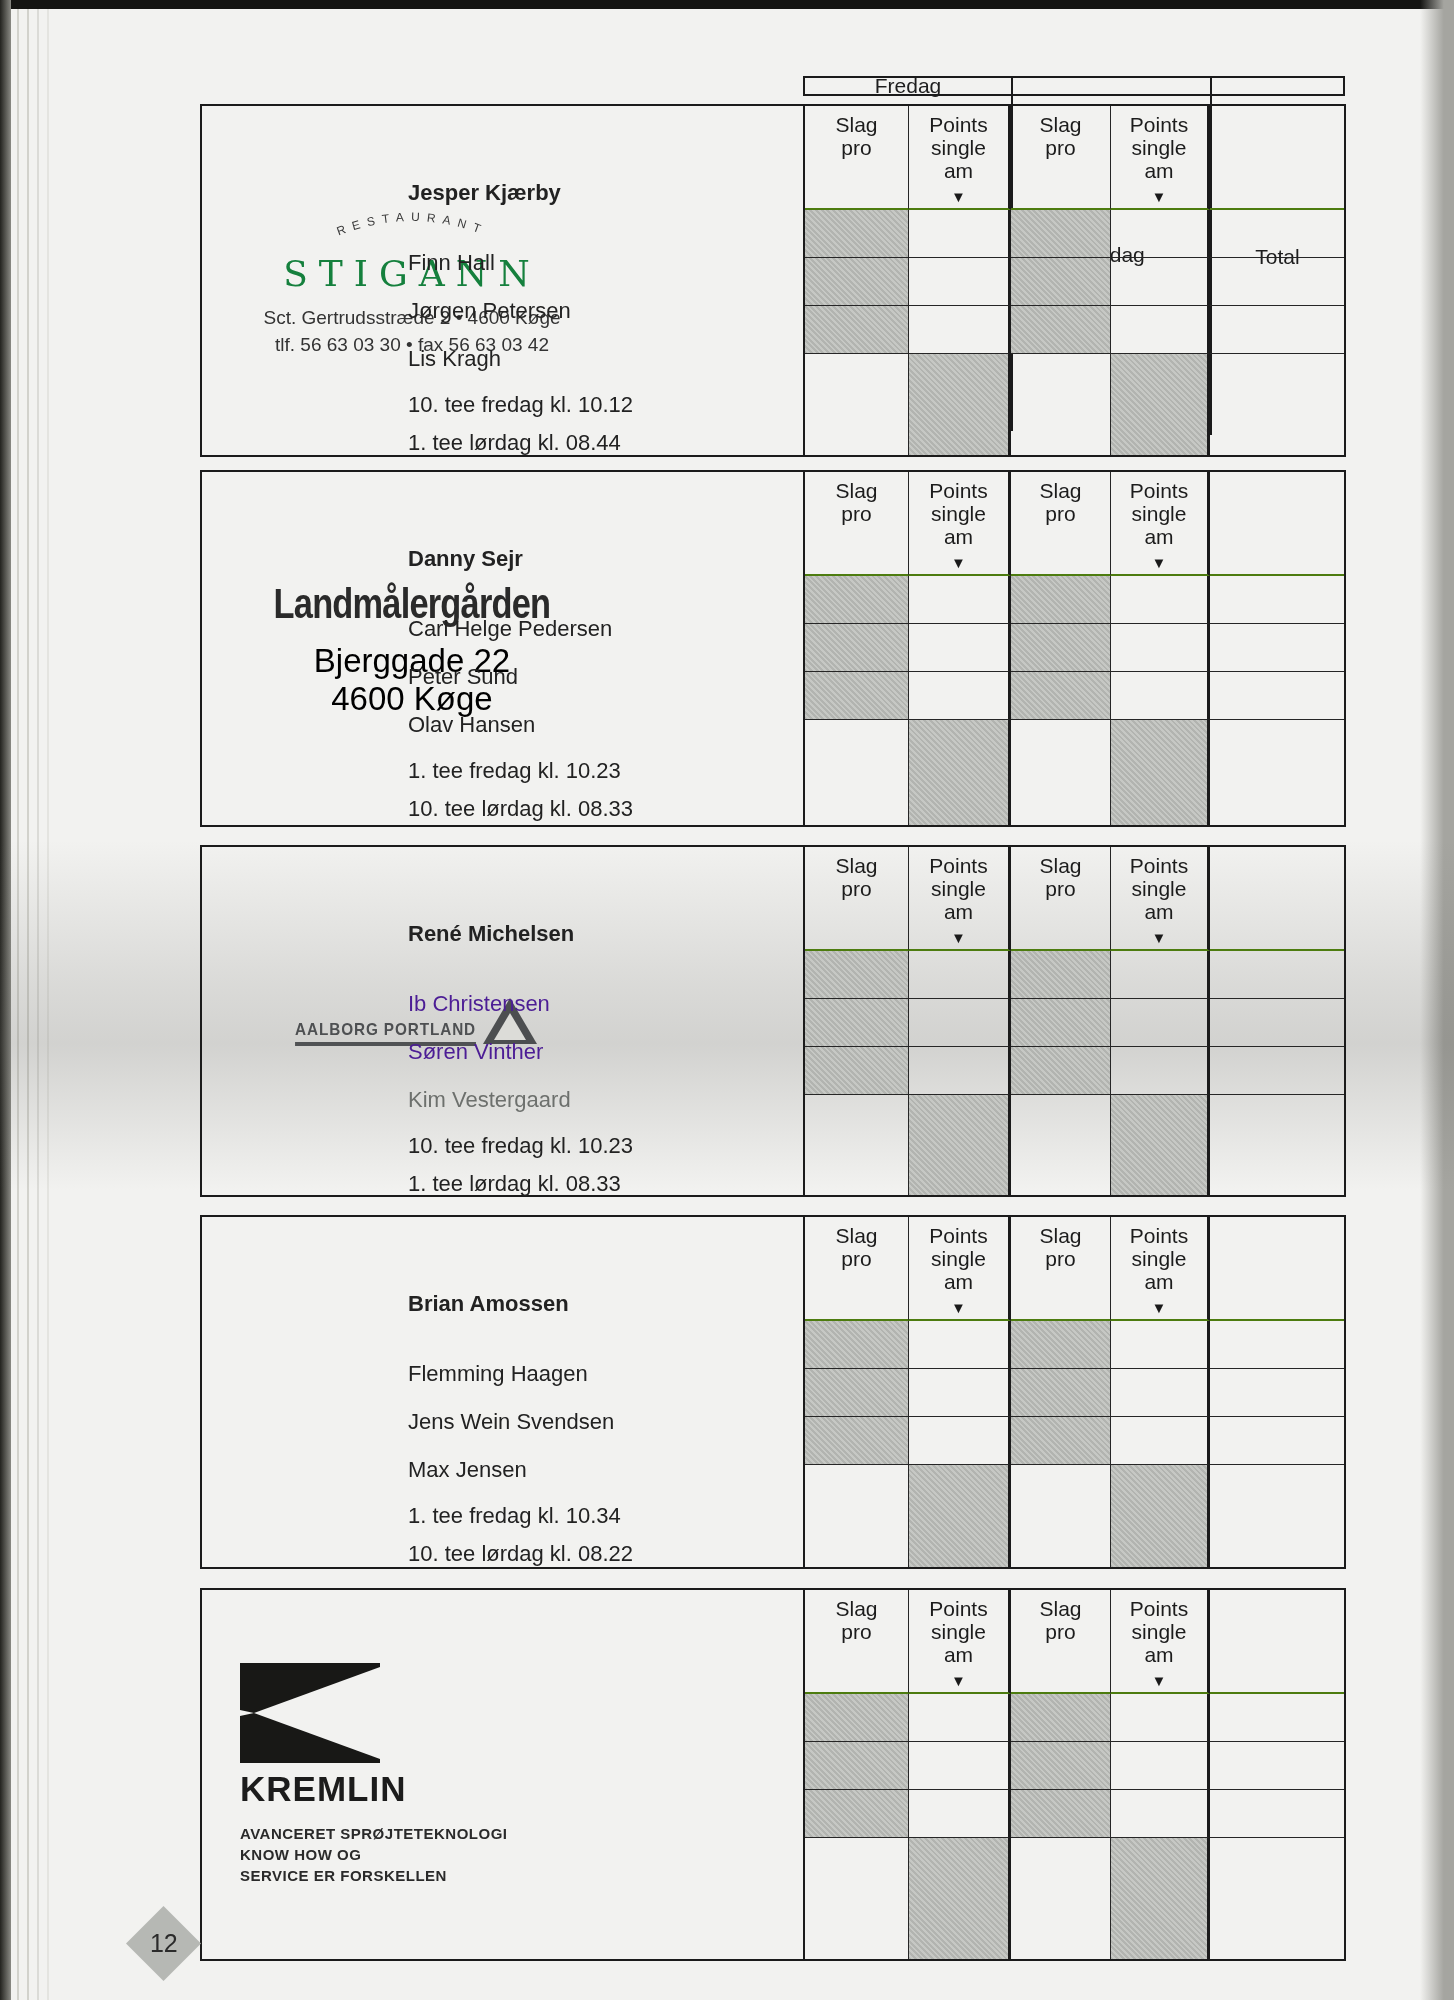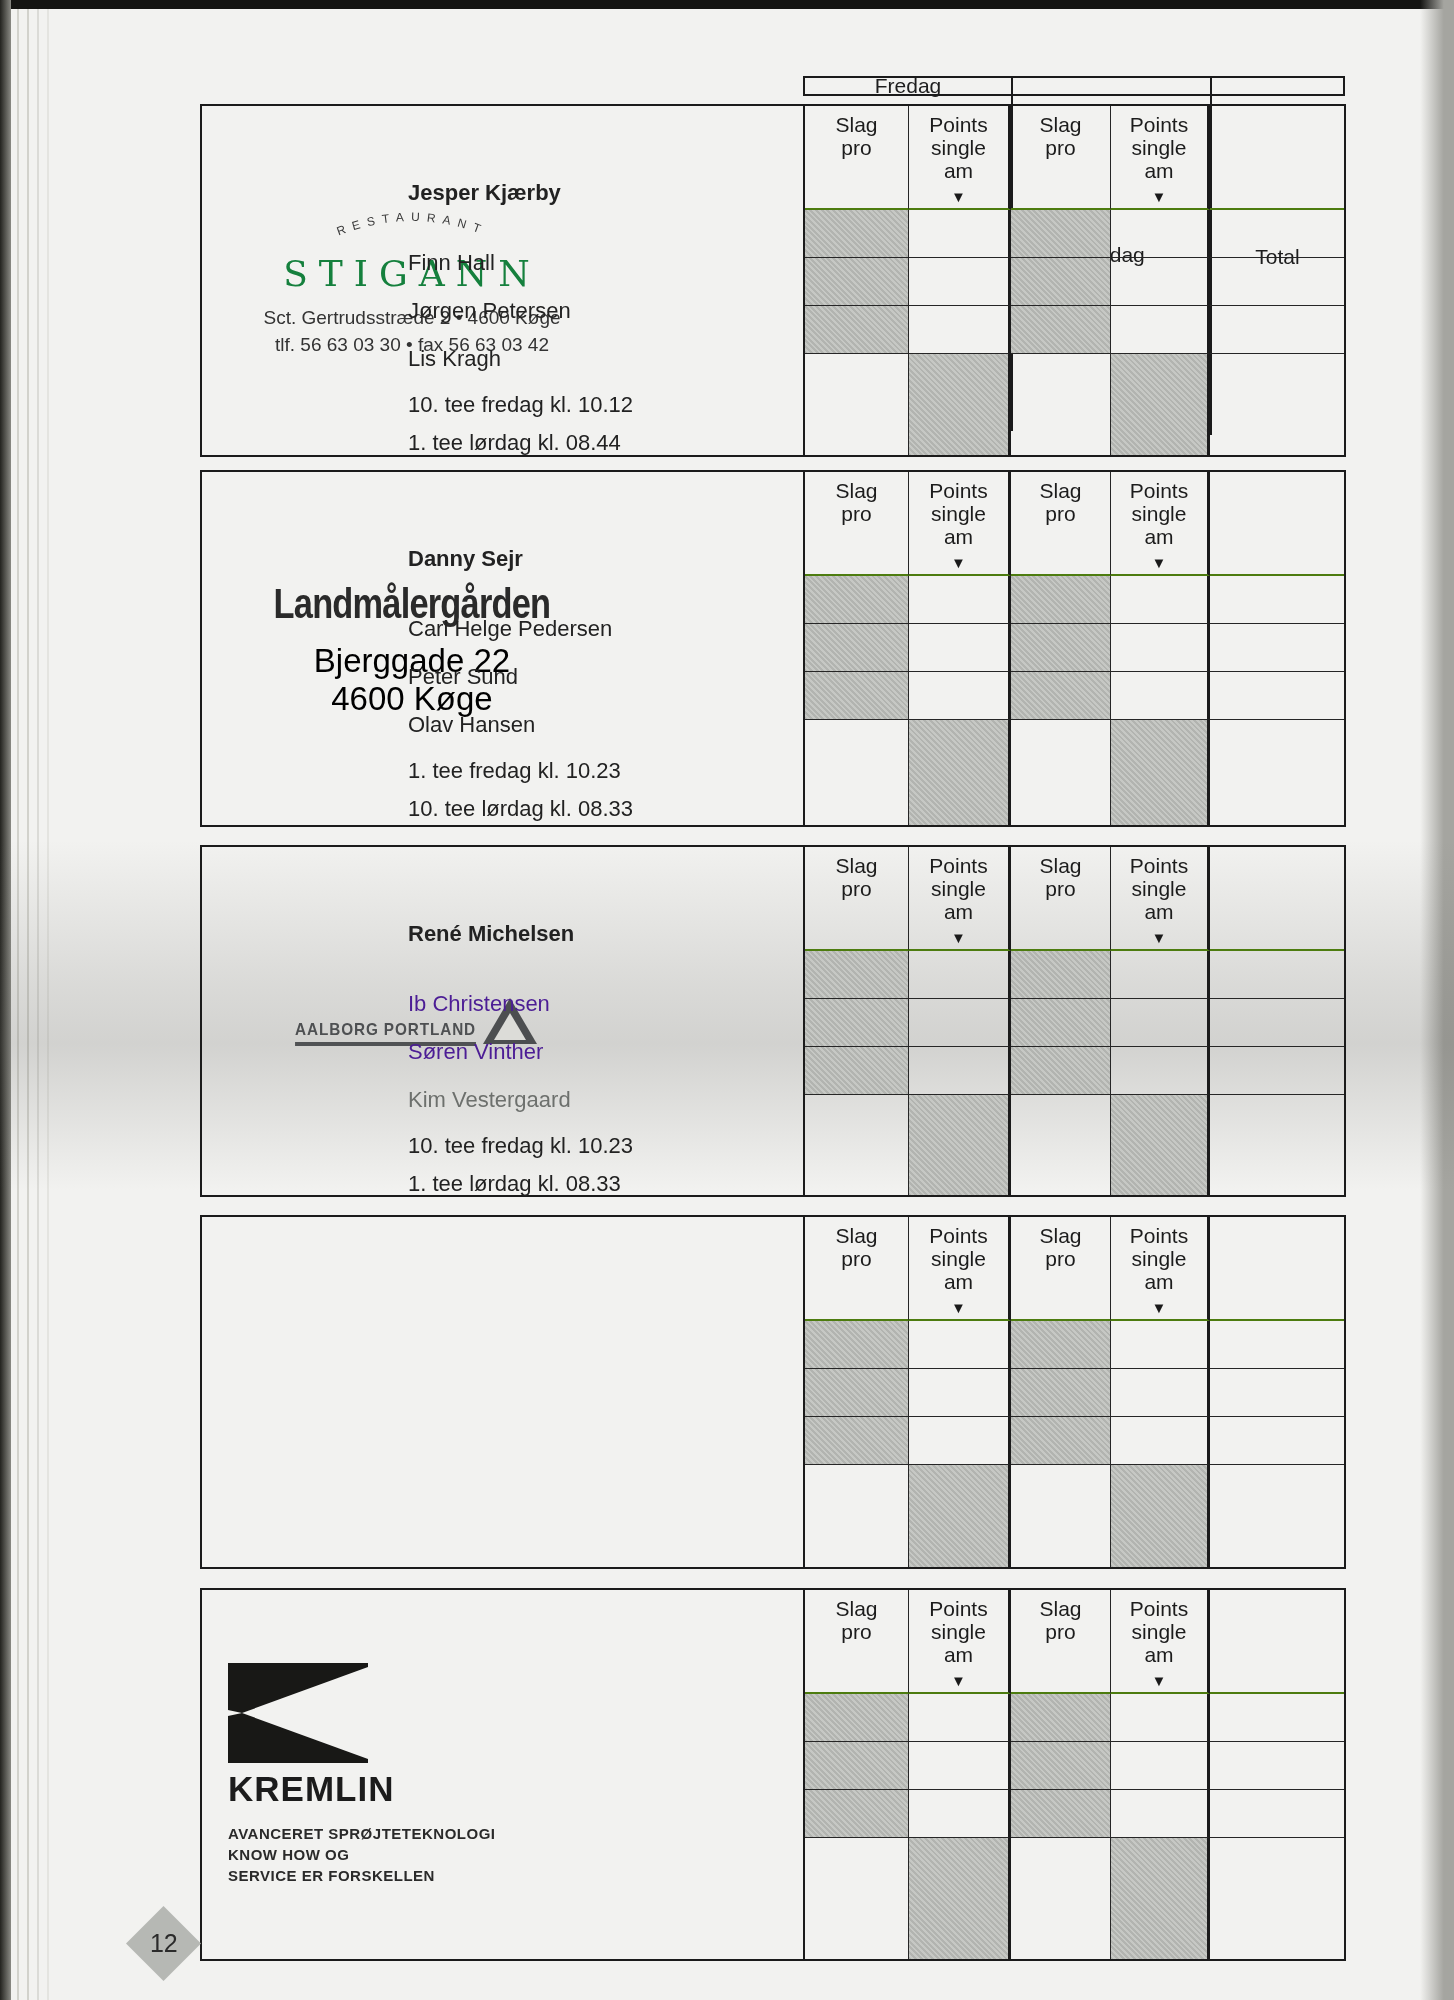--- a/index.html
+++ b/index.html
@@ -37,21 +37,21 @@
   .stigann-name{font-family:"DejaVu Serif",serif;font-size:36px;letter-spacing:11px;color:#15803d;
         white-space:nowrap;margin-bottom:10px;}
   .addr{font-size:19px;color:#333;line-height:27px;}
   .lmg-name{font-size:43px;margin-bottom:14px;}
   .lmg-line{font-size:33px;color:#000000;line-height:38px;}
   .ap-wrap{display:flex;align-items:flex-end;filter:blur(.4px);}
   .ap-text{font-size:17px;font-weight:bold;letter-spacing:1px;color:#4e5052;
            border-bottom:4px solid #505254;padding-bottom:2px;transform:scaleX(.9);}
   .ap-tri{margin-left:-6px;margin-bottom:-2px;}
   .arken-line{font-size:40px;line-height:95px;}
-  .kremlin{align-items:flex-start;text-align:right;padding-left:26px;box-sizing:border-box;}
+  .kremlin{align-items:flex-start;text-align:right;padding-left:38px;box-sizing:border-box;}
   .kremlin-name{font-size:35px;font-weight:bold;letter-spacing:1px;color:#1c1c1c;margin:6px 0 14px 0;}
   .kremlin-small{font-size:15px;font-weight:bold;color:#2a2a2a;line-height:21px;letter-spacing:.5px;}
   
   .names{position:absolute;left:206px;top:0;width:390px;bottom:0;font-size:22px;color:#222;}
   .names .n,.names .tee{position:absolute;left:0;white-space:nowrap;margin-top:32px;}
   .names .n0{font-weight:bold;top:42px;}
   .names .n1{top:112px;}
   .names .n2{top:160px;}
   .names .n3{top:208px;}
   .names .t0{top:254px;}
@@ -277,20 +277,28 @@
         <div class="cell r3 c4"></div>
         <div class="cell r4 c0"></div>
         <div class="cell r4 c1 sh"></div>
         <div class="cell r4 c2"></div>
         <div class="cell r4 c3 sh"></div>
         <div class="cell r4 c4"></div>
       </div>
   </section>
 
   <section class="block b4">
+    <div class="names">
+      <div class="n n0">Brian Amossen</div>
+      <div class="n n1">Flemming Haagen</div>
+      <div class="n n2">Jens Wein Svendsen</div>
+      <div class="n n3">Max Jensen</div>
+      <div class="tee t0">1. tee fredag kl. 10.34</div>
+      <div class="tee t1">10. tee lørdag kl. 08.22</div>
+    </div>
     <div class="grid">
         <div class="cell r0 c0">
           <div>Slag</div>
           <div>pro</div>
         </div>
         <div class="cell r0 c1">
           <div>Points</div>
           <div>single</div>
           <div>am</div>
           <div class="arrow">▼</div>

